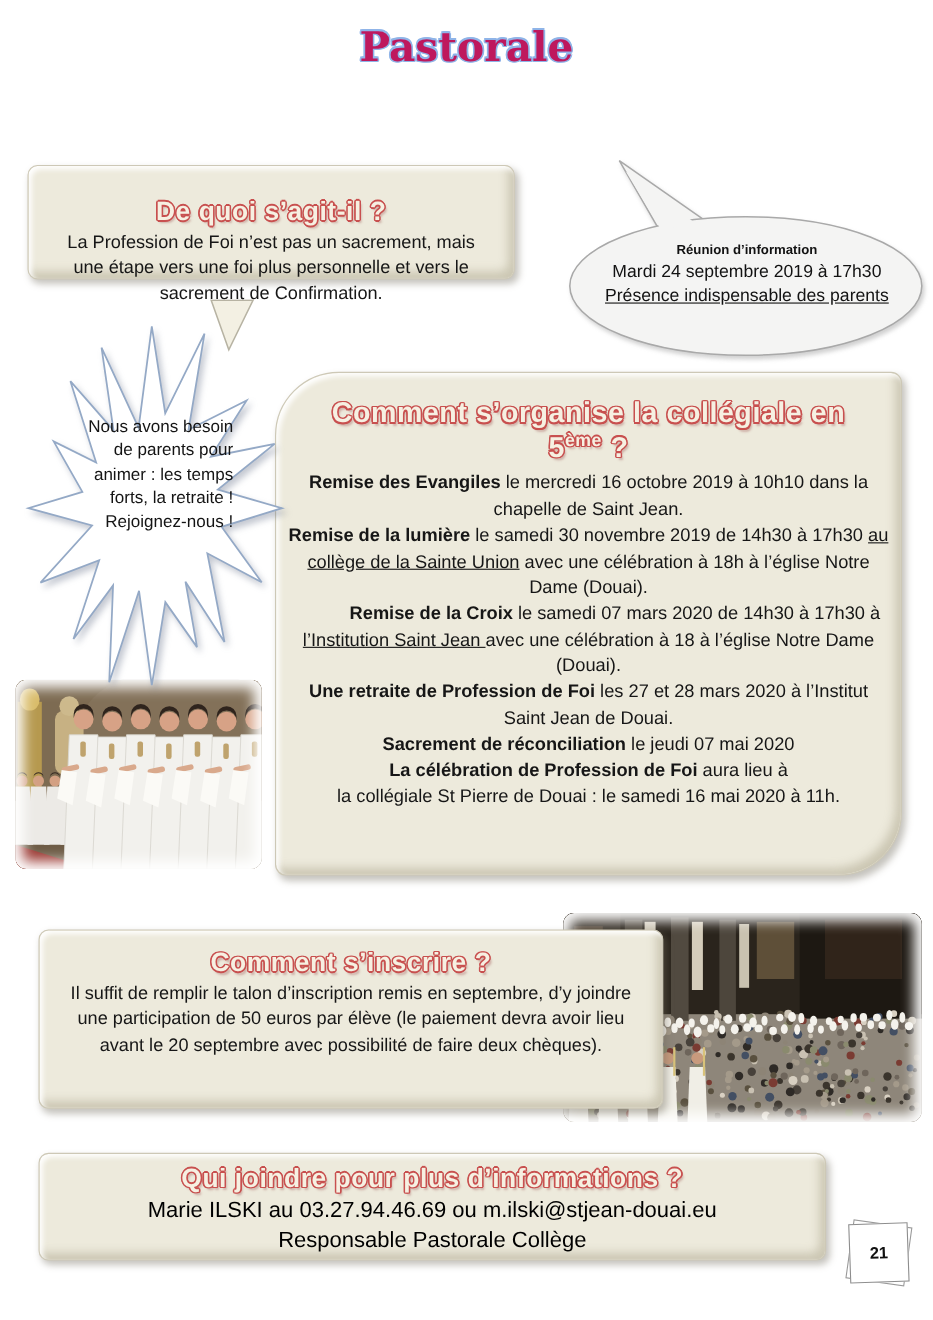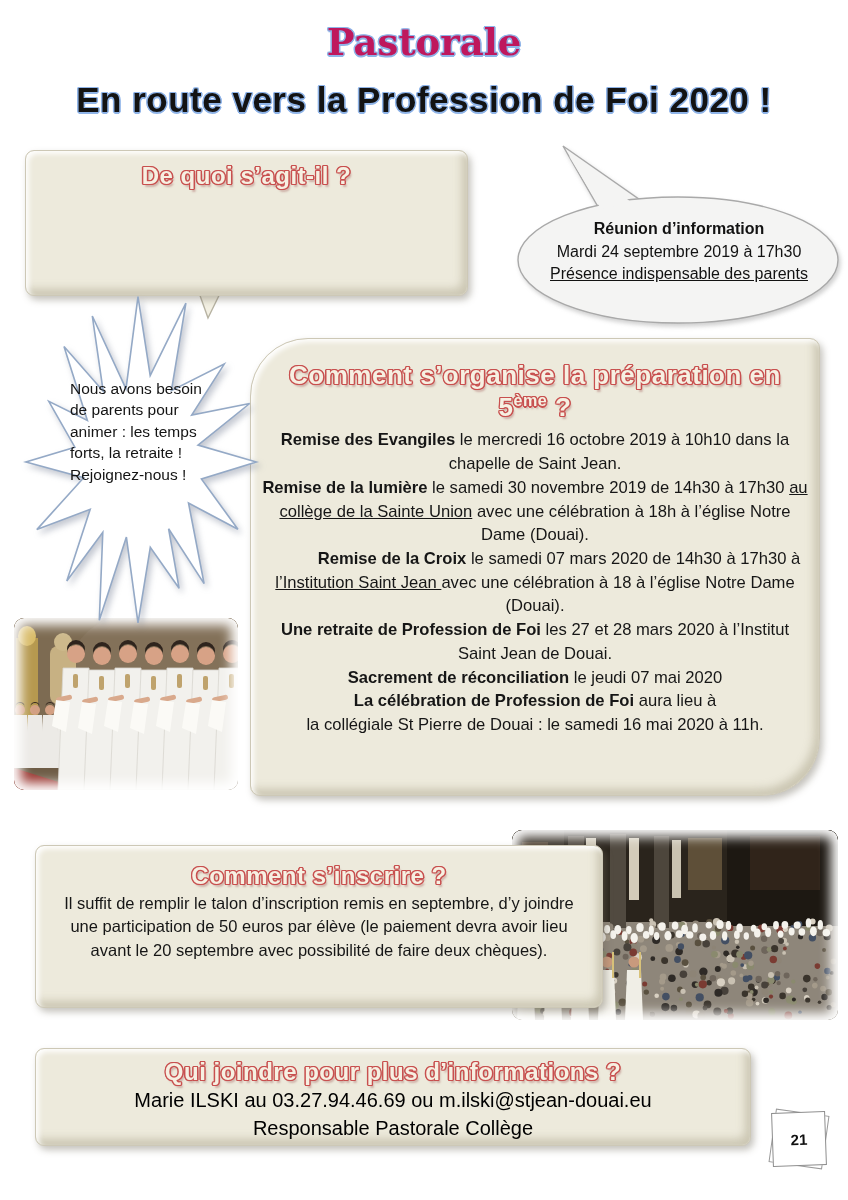--- a/index.html
+++ b/index.html
@@ -30,37 +30,37 @@
   }
   .panel-heading {
     font-weight:bold; font-size:24px; letter-spacing:0.5px; color:#f6f0e2;
     text-shadow:-1.4px 0 0 #c8504f, 1.4px 0 0 #c8504f, 0 -1.4px 0 #c8504f, 0 1.4px 0 #c8504f,
                 -1px -1px 0 #c8504f, 1px 1px 0 #c8504f, 1px -1px 0 #c8504f, -1px 1px 0 #c8504f,
                 2px 3px 2px rgba(150,70,70,0.35);
   }
   .panel-body { font-size:16.5px; color:#161616; line-height:1.42; }
   .seg-body { white-space:pre-line; }
 
-  #box-about { left:25px; top:150px; width:443px; height:146px; padding-top:11px; }
+  #box-about { left:25px; top:150px; width:443px; height:104px; padding-top:28px; }
   #box-about .panel-body { padding:2px 20px 0 20px; }
 
   #about-tail { position:absolute; left:178px; top:272px; width:70px; height:50px; z-index:2; }
 
   
   #bubble { position:absolute; left:503px; top:140px; width:342px; height:195px; z-index:2; }
   #bubble svg { filter:drop-shadow(2px 3px 2px rgba(120,120,120,0.35)); }
   #bubble-text { position:absolute; left:28px; top:80px; width:296px; text-align:center; color:#121212; }
-  #bubble-title { font-weight:bold; font-size:16px; margin-bottom:3px; }
+  #bubble-title { font-weight:bold; font-size:12px; margin-bottom:3px; }
   .bubble-line { font-size:16px; line-height:1.35; }
   .u { text-decoration:underline; }
 
   
   #starburst { position:absolute; left:12px; top:290px; width:255px; height:348px; z-index:5; }
   #starburst svg { filter:drop-shadow(3px 4px 3px rgba(90,100,125,0.35)); }
-  #star-text { position:absolute; left:58px; top:88px; width:142px; text-align:left;
+  #star-text { position:absolute; left:58px; top:88px; width:142px; text-align:right;
                font-size:15.5px; line-height:1.38; color:#141414; }
 
   
   #box-prep { left:250px; top:338px; width:570px; height:458px; border-radius:58px 10px 58px 10px; padding-top:22px; }
   #box-prep .panel-heading { font-size:26px; line-height:1.15; padding:0 30px; }
   #box-prep .panel-body { width:546px; margin:6px auto 0 auto; font-size:16.6px; line-height:1.43; }
   sup.ord { vertical-align:super; font-size:62%; }
 
   
   .photo { position:absolute; border-radius:10px; overflow:hidden; }
@@ -83,24 +83,24 @@
   #page-square .sq-front { position:absolute; inset:6px; background:#fff; border:1.5px solid #8d8d8d; transform:rotate(-2deg);
                            display:flex; align-items:center; justify-content:center;
                            font-weight:bold; font-size:15px; color:#111; }
 </style>
 </head>
 <body>
 
 <div class="page">
 
   <div class="title-serif">Pastorale</div>
-  <div class="title-sub">En route vers la Profession de Foi 2020 !</div>
 
   <div class="panel" id="box-about">
     <div class="panel-heading">De quoi s’agit-il ?</div>
+    <div class="panel-body">La Profession de Foi n’est pas un sacrement, mais une étape vers une foi plus personnelle et vers le sacrement de Confirmation.</div>
   </div>
   <svg id="about-tail" viewBox="0 0 70 50">
     <polygon points="14,1 52,1 30,46" fill="#f3f0e3" stroke="#b7b3a3" stroke-width="1.4"></polygon>
   </svg>
 
   <div id="bubble">
     <svg width="342" height="195" viewBox="0 0 342 195">
       <polygon points="60,6 98,72 140,62" fill="#f4f4f3" stroke="#a9a9a9" stroke-width="1.4"></polygon>
       <ellipse cx="175" cy="120" rx="160" ry="63" fill="#f4f4f3" stroke="#a9a9a9" stroke-width="1.4"></ellipse>
       <polygon points="66,16 98,69 128,62" fill="#f4f4f3" stroke="none"></polygon>
@@ -114,21 +114,21 @@
 
   <div id="starburst">
     <svg width="255" height="348" viewBox="0 0 255 348">
       <polygon id="star-poly" points="126.0,6.7 138.2,85.7 173.9,13.2 159.4,100.7 212.2,74.1 179.7,125.1 237.7,113.5 186.0,155.1 244.3,172.0 189.4,188.9 225.9,239.3 176.5,213.0 192.1,293.6 156.6,238.8 167.1,298.3 138.3,257.4 126.0,332.8 114.4,247.1 87.3,330.2 90.8,242.2 54.8,291.0 78.2,219.3 24.8,239.6 71.7,187.7 13.9,172.0 62.9,157.2 36.8,111.3 75.4,130.4 52.0,56.5 91.2,101.3 80.3,26.0 114.0,98.9" fill="#ffffff" stroke="#94a9c6" stroke-width="1.6"></polygon>
     </svg>
     <div id="star-text">Nous avons besoin de parents pour animer : les temps forts, la retraite ! Rejoignez-nous !</div>
   </div>
 
   <div class="panel" id="box-prep">
     <div class="panel-heading">
-      <span>Comment s’organise la préparation en</span><br>
+      <span>Comment s’organise la collégiale en</span><br>
       <span class="seg-line"><span>5</span><sup class="ord">ème</sup><span> ?</span></span>
     </div>
     <div class="panel-body seg-body"><span style="font-weight: bold;">Remise des Evangiles</span><span> le mercredi 16 octobre 2019 à 10h10 dans la chapelle de Saint Jean.
 </span><span style="font-weight: bold; text-align: center;">Remise de la lumière</span><span> le samedi 30 novembre 2019 de 14h30 à 17h30 </span><span style="text-decoration: underline;">au collège de la Sainte Union</span><span> avec une célébration à 18h à l’église Notre Dame (Douai).
 </span><span style="font-weight: bold; margin-left: 48px;">Remise de la Croix</span><span> le samedi 07 mars 2020 de 14h30 à 17h30 à </span><span style="text-decoration: underline;">l’Institution Saint Jean </span><span>avec une célébration à 18 à l’église Notre Dame (Douai).
 </span><span style="font-weight: bold;">Une retraite de Profession de Foi</span><span> les 27 et 28 mars 2020 à l’Institut Saint Jean de Douai.
 </span><span style="font-weight: bold;">Sacrement de réconciliation</span><span> le jeudi 07 mai 2020
 </span><span style="font-weight: bold;">La célébration de Profession de Foi</span><span> aura lieu à
 la collégiale St Pierre de Douai : le samedi 16 mai 2020 à 11h.</span></div>
   </div>

